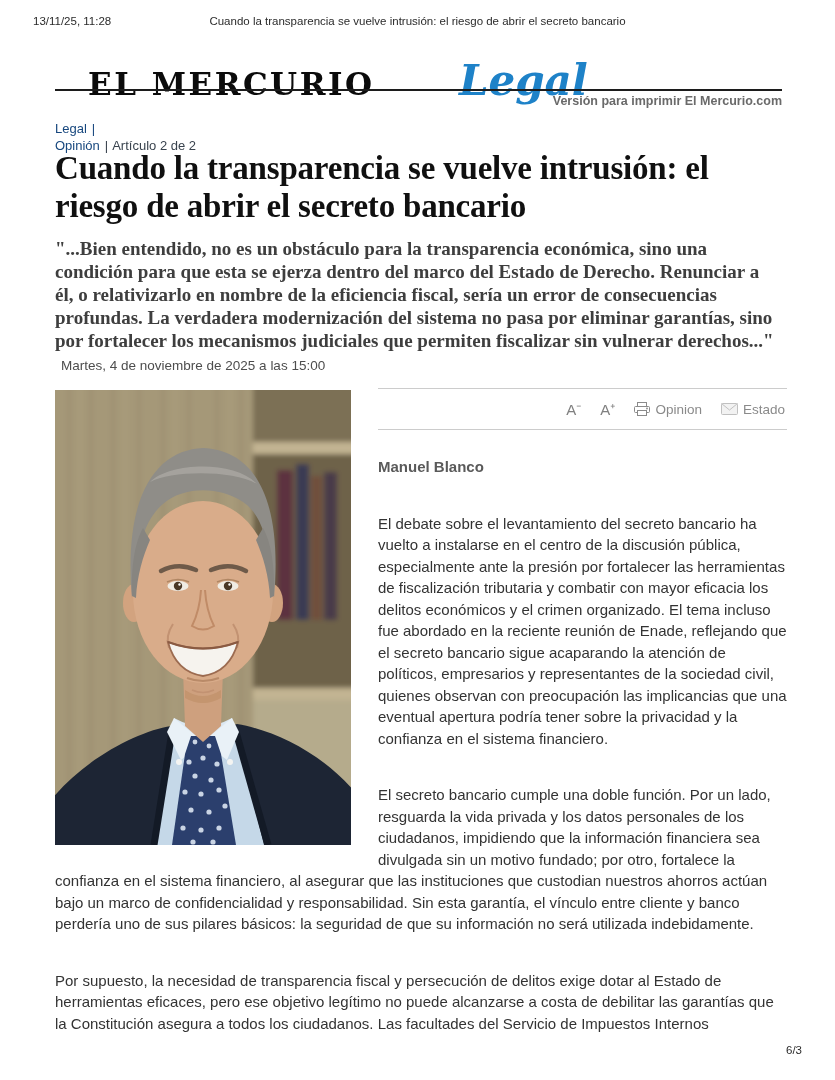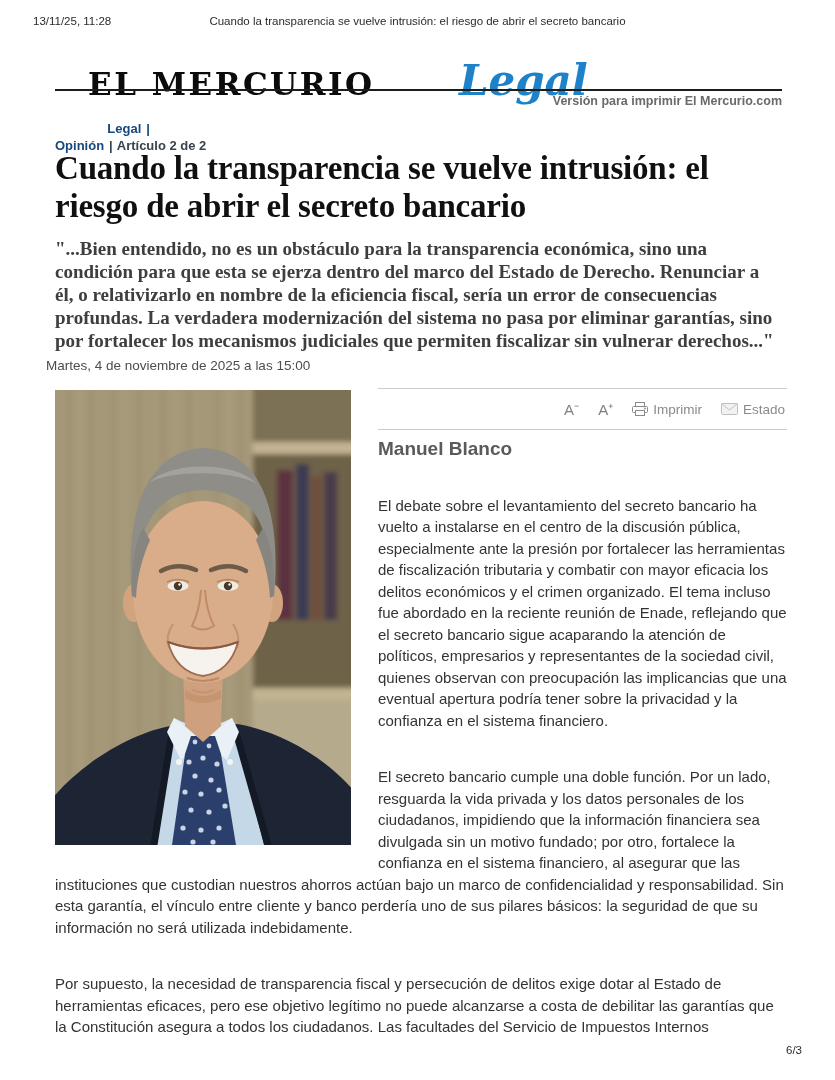--- a/index.html
+++ b/index.html
@@ -27,33 +27,33 @@
   .section-logo { position: absolute; left: 371px; top: -8px;
     font-family: "DejaVu Serif", serif; font-style: italic; font-weight: bold;
     font-size: 42px; color: #1e82c8; }
   .masthead-rule { position: absolute; top: 89px; left: 55px; width: 727px;
     border-top: 2px solid #1c1c1c; }
   .print-version { position: absolute; top: 94px; left: 55px; width: 727px;
     text-align: right; font-weight: bold; font-size: 12.5px; color: #6a6a6a; }
 
   
   .breadcrumb { position: absolute; top: 121px; left: 55px; font-size: 13px;
-    font-weight: bold; line-height: 16.5px; text-align: center; }
+    font-weight: normal; line-height: 16.5px; }
   .bc-link { color: #17477e; text-decoration: none; cursor: pointer; }
   .bc-sep { color: #17477e; margin: 0 4px 0 5px; }
   .bc-muted { color: #39434e; }
 
   
   .headline { position: absolute; top: 149px; left: 55px; width: 732px;
     font-family: "Liberation Serif", serif; font-weight: 600; font-size: 33px;
     line-height: 38px; color: #101010; letter-spacing: -0.2px; }
   .quote { position: absolute; top: 237px; left: 55px; width: 727px;
     font-family: "Liberation Serif", serif; font-weight: bold; font-size: 19px;
     line-height: 23px; color: #3e3e3e; }
-  .dateline { position: absolute; top: 358px; left: 46px; font-size: 13.5px; color: #4d4d4d; }
+  .dateline { position: absolute; top: 358px; left: 61px; font-size: 13.5px; color: #4d4d4d; }
 
   
   .article { position: absolute; top: 388px; left: 55px; width: 732px;
     font-size: 15px; line-height: 21.5px; color: #333; }
   .photo { float: left; width: 296px; height: 455px; margin: 2px 27px 12px 0; }
   .photo svg { display: block; }
 
   .toolbar { overflow: hidden; border-top: 1px solid #cccccc; border-bottom: 1px solid #cccccc;
     padding: 8px 2px; display: flex; align-items: center; justify-content: space-between; }
   .toolbar button { background: none; border: none; cursor: pointer; font-family: inherit; }
@@ -64,21 +64,21 @@
   .fb-glyph { color: #fff; font-family: "Liberation Serif", serif; font-weight: bold;
     font-size: 18px; line-height: 1; transform: translateY(1px); }
   .x-btn { background: #0d0d0d; }
   .x-glyph { color: #fff; font-weight: bold; font-size: 15px; line-height: 1; }
   .toolbar-right { display: flex; align-items: center; gap: 19px; color: #8a8a8a; }
   .font-btn { font-size: 15px; color: #808080; padding: 0; }
   .tool-btn { display: flex; align-items: center; gap: 5px; color: #8a8a8a;
     font-size: 13.5px; padding: 0; }
   .tool-btn svg { display: block; }
 
-  .author { margin-top: 8px; font-weight: bold; font-size: 19px; color: #5a5a5a; }
+  .author { margin-top: 26px; font-weight: bold; font-size: 15px; color: #5a5a5a; }
   .article p.body-par { margin-top: 35px; }
 
   a { cursor: pointer; }
 </style>
 </head>
 <body>
 
 <div class="page">
 
   <div class="print-header">
@@ -241,21 +241,21 @@
       <div class="toolbar-right">
         <button class="font-btn">A⁻</button>
         <button class="font-btn">A⁺</button>
         <button class="tool-btn">
           <svg width="16" height="14" viewBox="0 0 16 14">
             <rect x="3.5" y="0.5" width="9" height="4" fill="none" stroke="#8a8a8a"></rect>
             <rect x="0.5" y="4.5" width="15" height="6" rx="1" fill="none" stroke="#8a8a8a"></rect>
             <rect x="3.5" y="8.5" width="9" height="5" fill="#fff" stroke="#8a8a8a"></rect>
             <circle cx="13" cy="6.5" r="0.9" fill="#8a8a8a"></circle>
           </svg>
-          <span>Imprimir</span>
+          <span>Opinion</span>
         </button>
         <button class="tool-btn">
           <svg width="17" height="12" viewBox="0 0 17 12">
             <rect x="0.5" y="0.5" width="16" height="11" rx="1" fill="#f2f2f2" stroke="#c0c0c0"></rect>
             <path d="M0.5,0.5 L8.5,7 L16.5,0.5" fill="none" stroke="#c0c0c0"></path>
           </svg>
           <span>Estado</span>
         </button>
       </div>
     </div>

